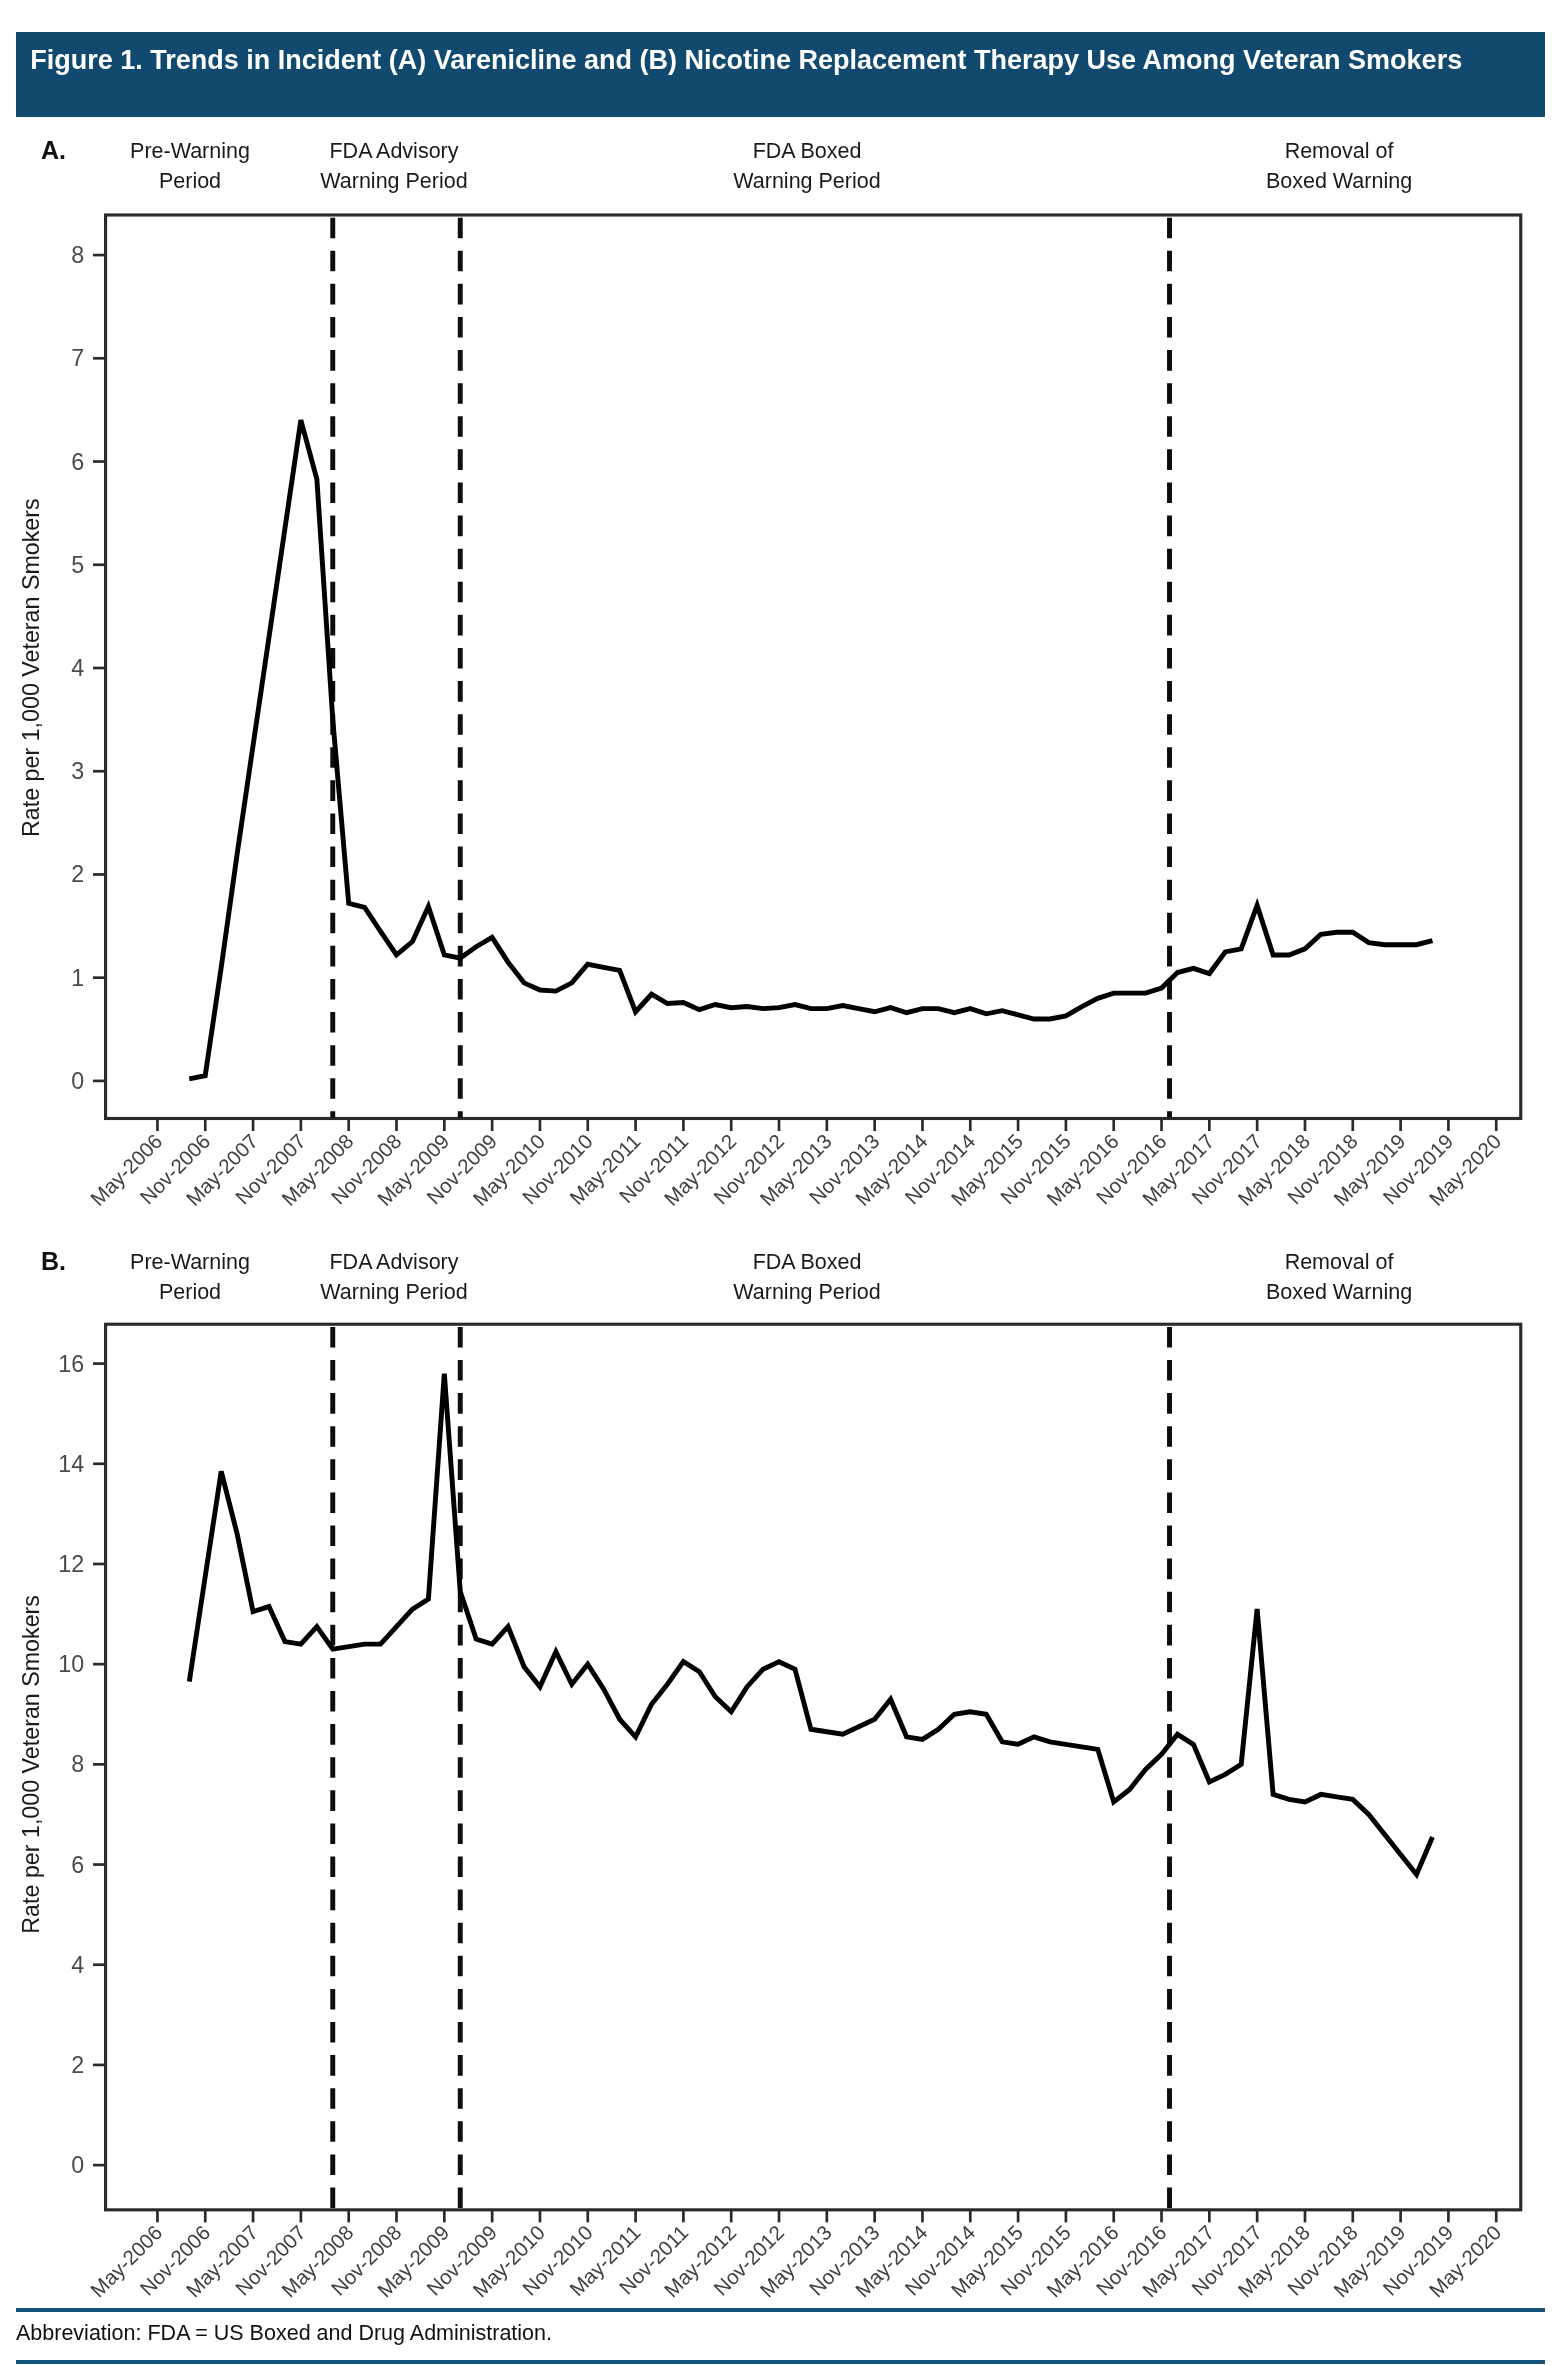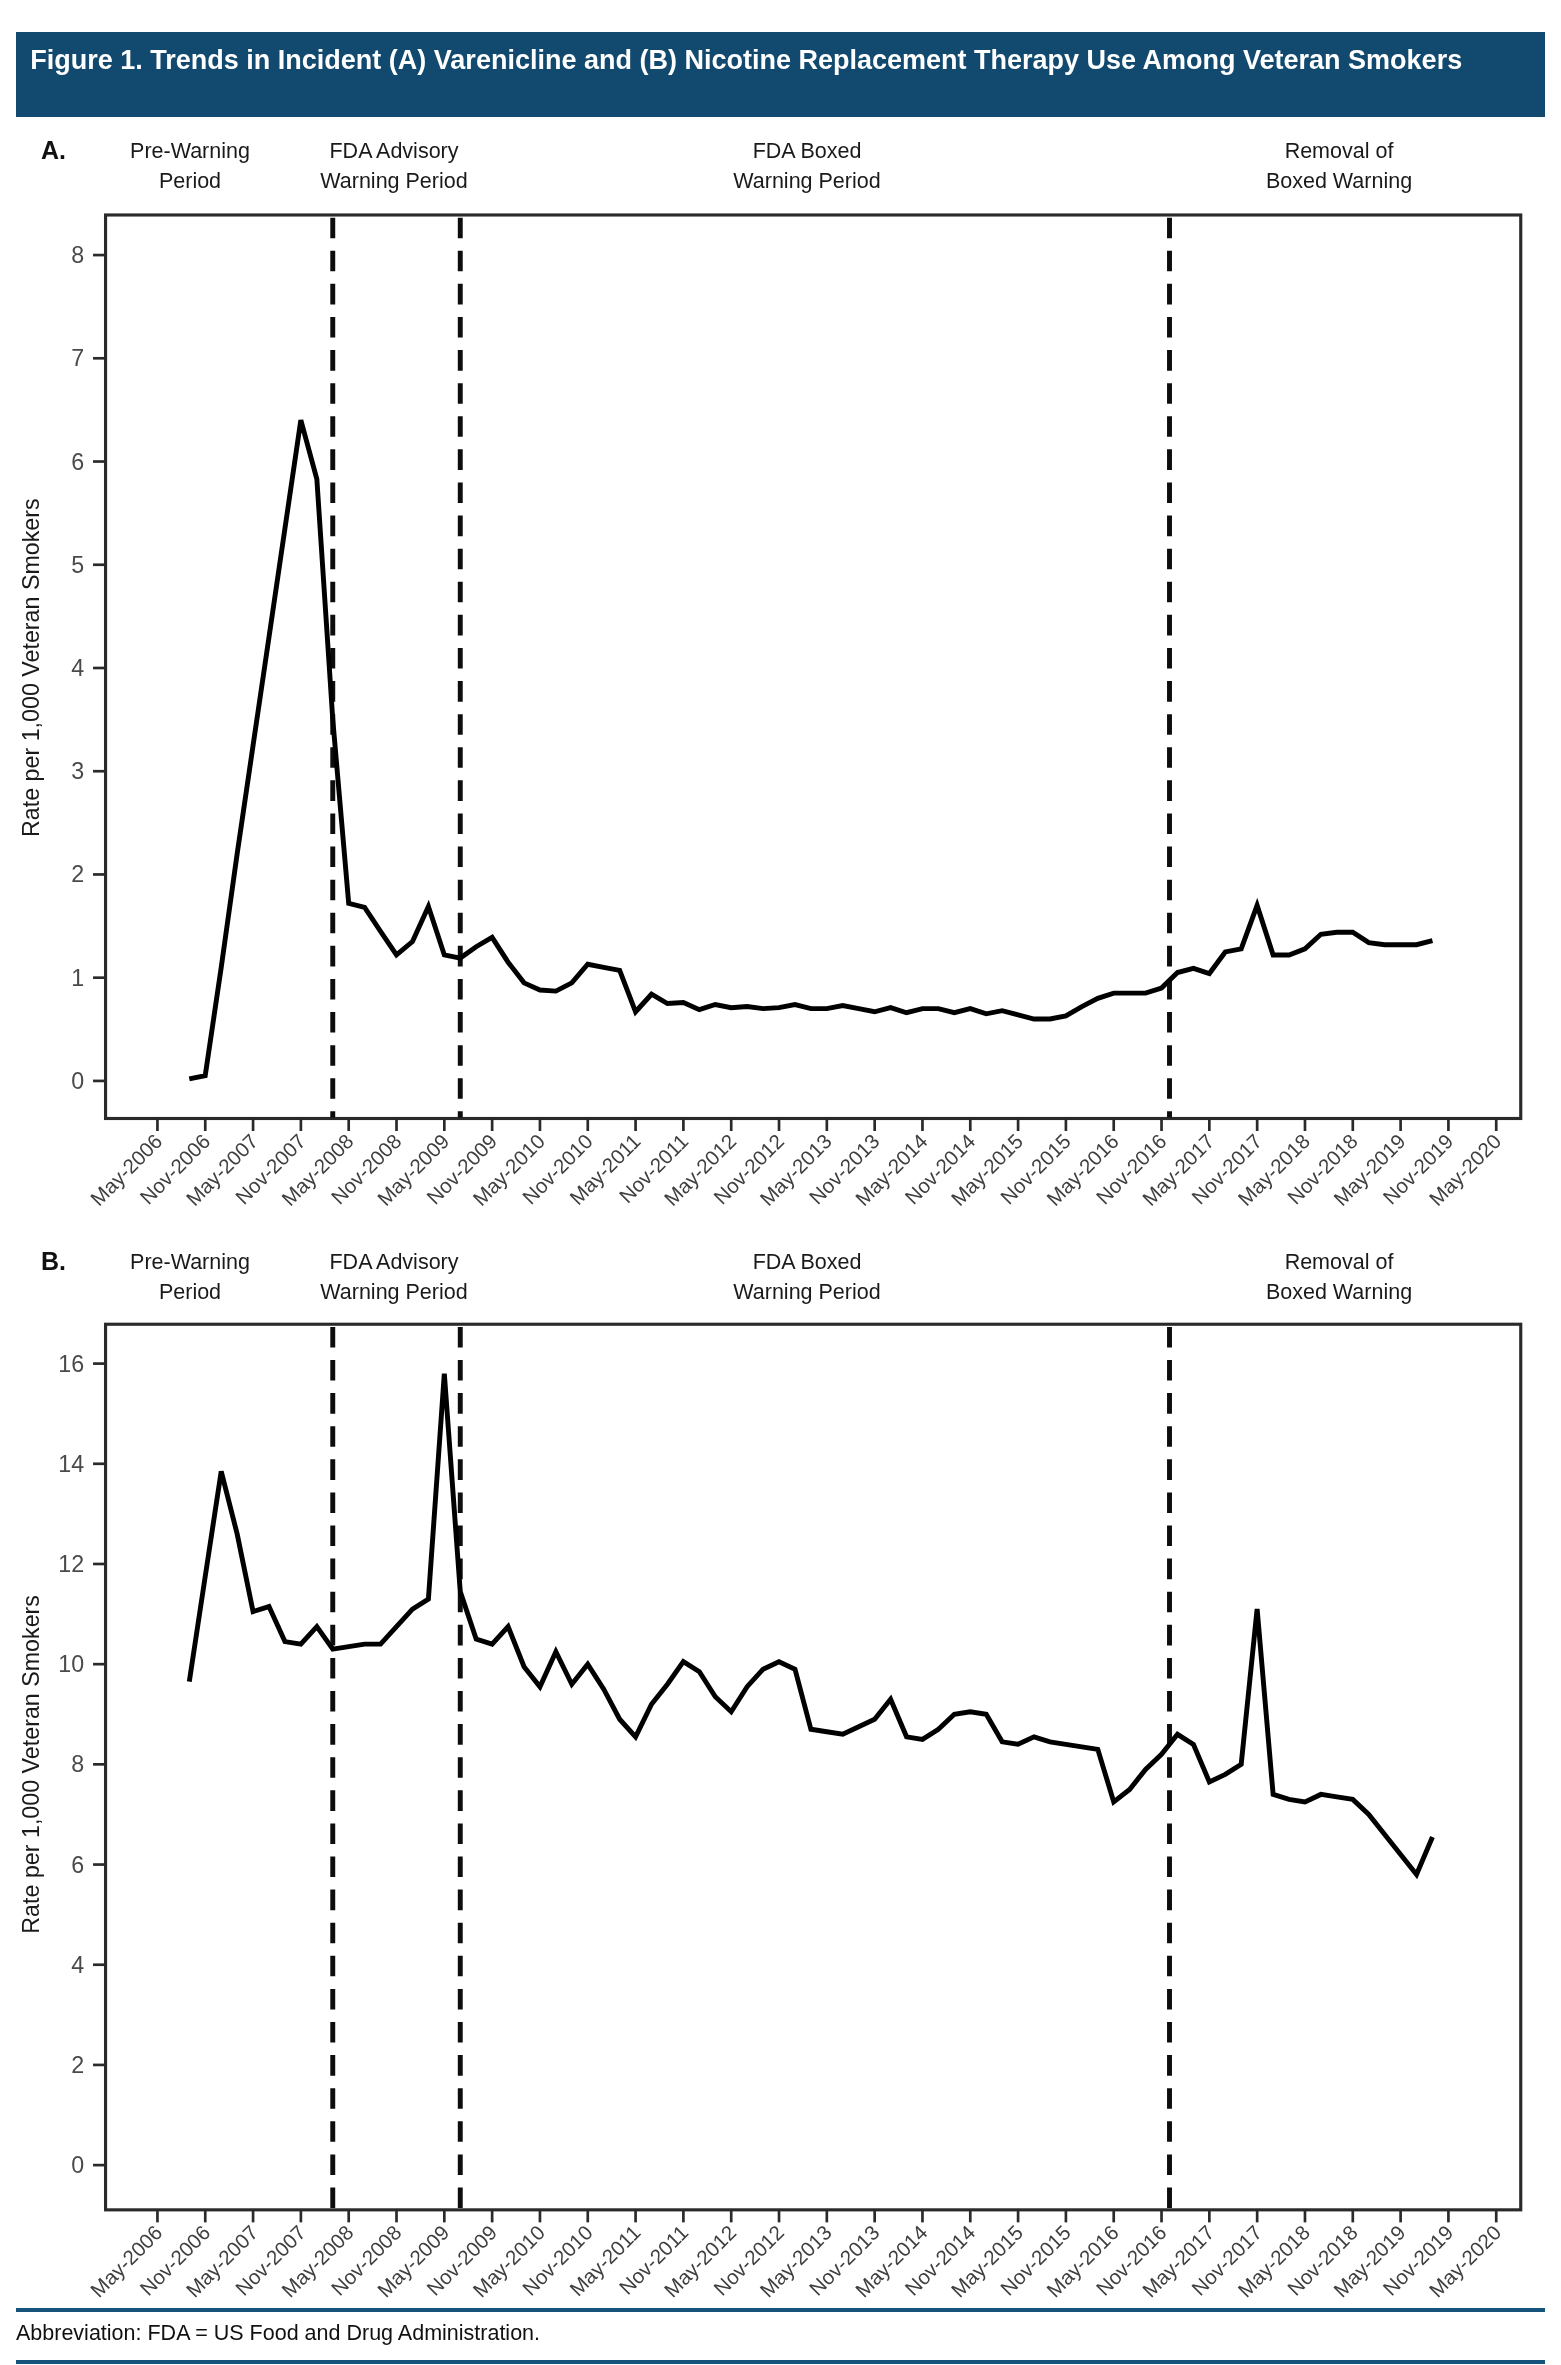--- a/index.html
+++ b/index.html
@@ -233,17 +233,17 @@
         <line x1="1672.5944000000002" y1="2452" x2="1672.5944000000002" y2="2466" class="tickmark"></line>
         <text transform="translate(1679.5944000000002 2479) rotate(-45)" text-anchor="end" class="xtick-label">May-2020</text>
         <line x1="371.98260000000005" y1="1465" x2="371.98260000000005" y2="2451" class="vline"></line>
         <line x1="514.5154" y1="1465" x2="514.5154" y2="2451" class="vline"></line>
         <line x1="1307.3541" y1="1465" x2="1307.3541" y2="2451" class="vline"></line>
         <polyline points="211.6,1861.6 229.4,1744.0 247.3,1626.4 265.1,1696.4 282.9,1783.2 300.7,1777.6 318.5,1816.8 336.3,1819.6 354.2,1800.0 372.0,1825.2 389.8,1822.4 407.6,1819.6 425.4,1819.6 443.2,1800.0 461.1,1780.4 478.9,1769.2 496.7,1517.2 514.5,1760.8 532.3,1814.0 550.1,1819.6 568.0,1800.0 585.8,1844.8 603.6,1867.2 621.4,1828.0 639.2,1864.4 657.0,1842.0 674.9,1870.0 692.7,1903.6 710.5,1923.2 728.3,1886.8 746.1,1864.4 763.9,1839.2 781.8,1850.4 799.6,1878.4 817.4,1895.2 835.2,1867.2 853.0,1847.6 870.8,1839.2 888.7,1847.6 906.5,1914.8 924.3,1917.6 942.1,1920.4 959.9,1912.0 977.7,1903.6 995.6,1881.2 1013.4,1923.2 1031.2,1926.0 1049.0,1914.8 1066.8,1898.0 1084.6,1895.2 1102.5,1898.0 1120.3,1928.8 1138.1,1931.6 1155.9,1923.2 1173.7,1928.8 1191.5,1931.6 1209.4,1934.4 1227.2,1937.2 1245.0,1996.0 1262.8,1982.0 1280.6,1959.6 1298.4,1942.8 1316.3,1920.4 1334.1,1931.6 1351.9,1973.6 1369.7,1965.2 1387.5,1954.0 1405.3,1780.4 1423.2,1987.6 1441.0,1993.2 1458.8,1996.0 1476.6,1987.6 1494.4,1990.4 1512.2,1993.2 1530.1,2010.0 1547.9,2032.4 1565.7,2054.8 1583.5,2077.2 1601.3,2035.2" class="trend"></polyline>
       </g>
   </svg>
 
   <div class="foot-rule" style="top:2292px;"></div>
-  <div class="foot-text">Abbreviation: FDA = US Food and Drug Administration.</div>
+  <div class="foot-text">Abbreviation: FDA = US Boxed and Drug Administration.</div>
   <div class="foot-rule" style="top:2344px;"></div>
 
 </div>
 
 
 </body></html>

